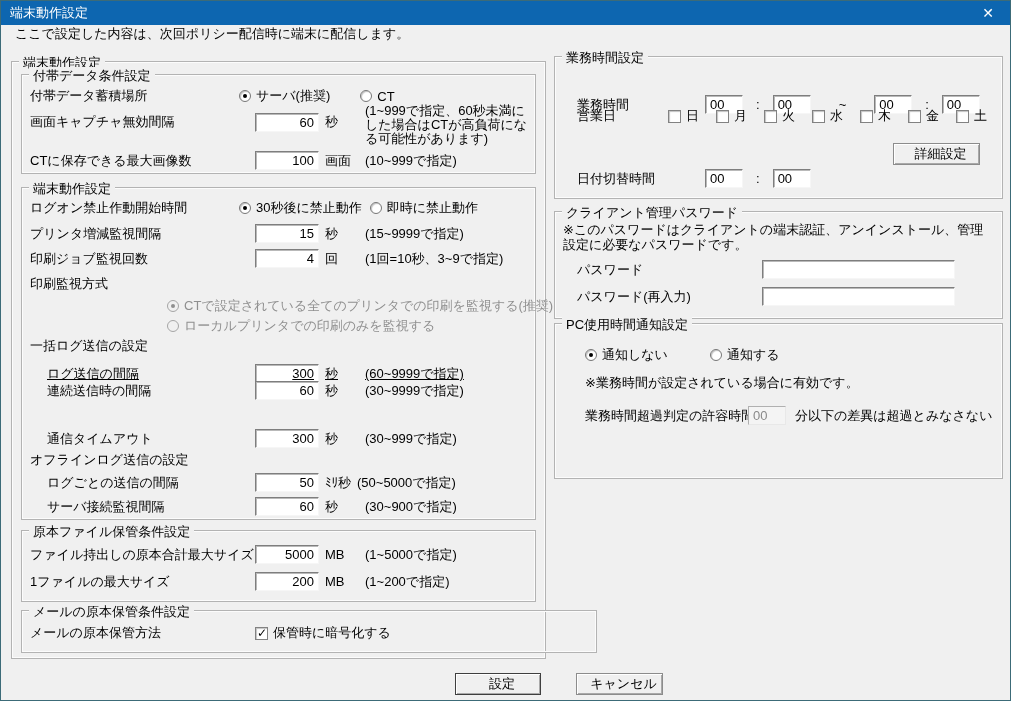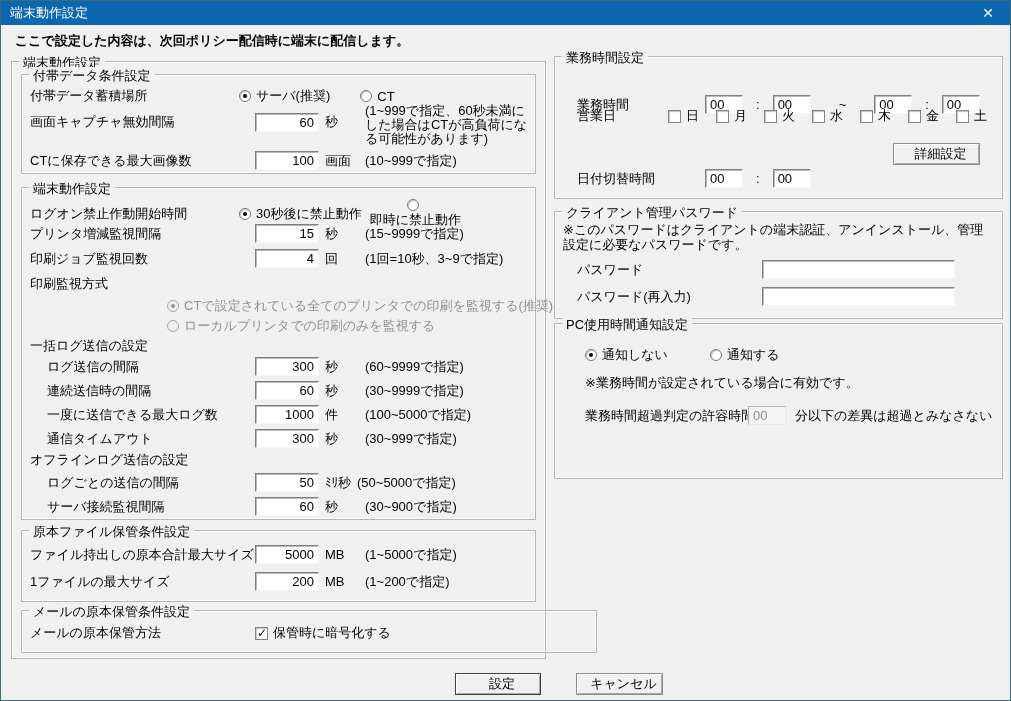--- a/index.html
+++ b/index.html
@@ -6,21 +6,21 @@
   html,body { width:1011px; height:701px; }
   body { font-family:"Liberation Sans","DejaVu Sans",sans-serif; font-size:13px; color:#000; }
   #window { position:relative; width:1011px; height:701px; background:#f0f0f0;
             border:1px solid #3c6b78; overflow:hidden; }
   
   #titlebar { position:absolute; left:0; top:0; width:100%; height:24px; background:#0d66b0;
               color:#fff; display:flex; align-items:center; padding-left:9px; }
   #titlebar .close { position:absolute; right:0; top:0; width:44px; height:24px; display:flex;
               align-items:center; justify-content:center; font-size:14px; cursor:default; }
   
-  .intro { position:absolute; left:14px; top:31px;font-weight:bold; }
+  .intro { position:absolute; left:14px; top:24px; }
   
   .gb { position:absolute; border:1px solid #b3b3b3; box-shadow:inset 0 0 0 1px #fcfcfc; }
   .gb > .gtitle { position:absolute; top:-8px; left:7px; background:#f0f0f0; padding:0 4px; white-space:nowrap; }
   
   .frow { position:absolute; left:8px; right:4px; display:flex; align-items:center; white-space:nowrap; }
   .frow.topalign { align-items:flex-start; }
   .lbl { flex:none; }
   .w225 { width:225px; } .w209 { width:209px; } .w124 { width:124px; }
   .indent { padding-left:17px; }
   
@@ -103,21 +103,21 @@
     </div>
 
     <div class="gb" style="left:9px; top:125px; width:515px; height:333px;">
       <span class="gtitle">端末動作設定</span>
       <div class="frow" style="top:11px;">
         <span class="lbl w209">ログオン禁止作動開始時間</span>
         <span class="radio selected">
           <span class="dotbox"></span>
           <span>30秒後に禁止動作</span>
         </span>
-        <span class="radio" style="margin-left:8px;flex-direction:column;">
+        <span class="radio" style="margin-left:8px;">
           <span class="dotbox"></span>
           <span>即時に禁止動作</span>
         </span>
       </div>
       <div class="frow" style="top:36px;">
         <span class="lbl w225">プリンタ増減監視間隔</span>
         <input class="tb num" value="15" style="">
         <span class="unit">秒</span>
         <span class="note">(15~9999で指定)</span>
       </div>
@@ -139,37 +139,31 @@
       <div class="frow" style="top:129px; left:145px;">
         <span class="radio disabled">
           <span class="dotbox"></span>
           <span>ローカルプリンタでの印刷のみを監視する</span>
         </span>
       </div>
 
       <div class="frow" style="top:149px;">
         <span>一括ログ送信の設定</span>
       </div>
-      <div class="frow" style="top:169px;">
+      <div class="frow" style="top:176px;text-decoration:underline;">
         <span class="lbl w225 indent">ログ送信の間隔</span>
         <input class="tb num" value="300" style="">
         <span class="unit">秒</span>
         <span class="note">(60~9999で指定)</span>
       </div>
       <div class="frow" style="top:193px;">
         <span class="lbl w225 indent">連続送信時の間隔</span>
         <input class="tb num" value="60" style="">
         <span class="unit">秒</span>
         <span class="note">(30~9999で指定)</span>
-      </div>
-      <div class="frow" style="top:217px;">
-        <span class="lbl w225 indent">一度に送信できる最大ログ数</span>
-        <input class="tb num" value="1000" style="">
-        <span class="unit">件</span>
-        <span class="note">(100~5000で指定)</span>
       </div>
       <div class="frow" style="top:241px;">
         <span class="lbl w225 indent">通信タイムアウト</span>
         <input class="tb num" value="300" style="">
         <span class="unit">秒</span>
         <span class="note">(30~999で指定)</span>
       </div>
 
       <div class="frow" style="top:263px;">
         <span>オフラインログ送信の設定</span>

